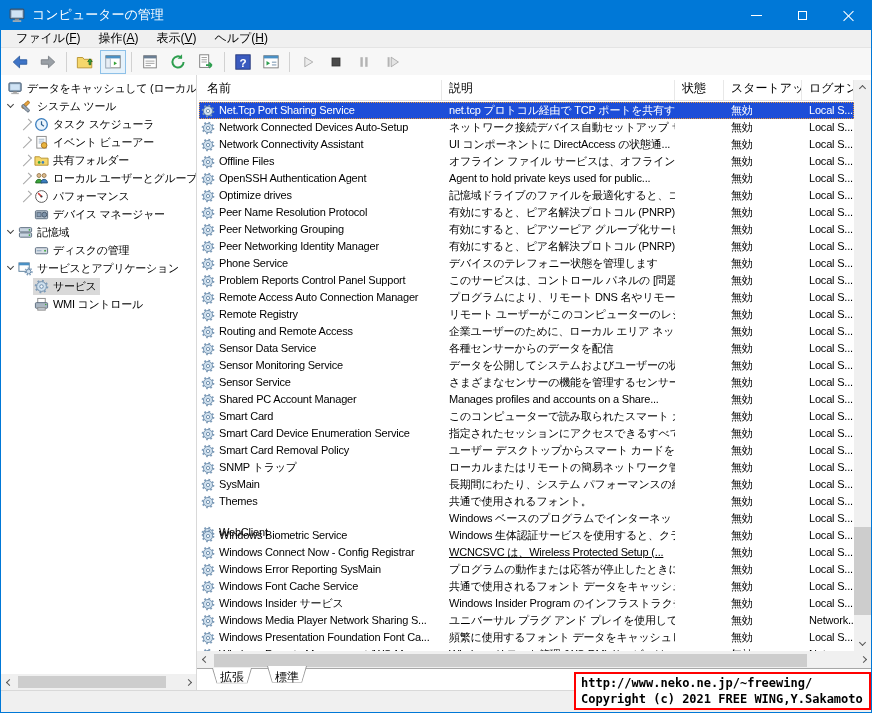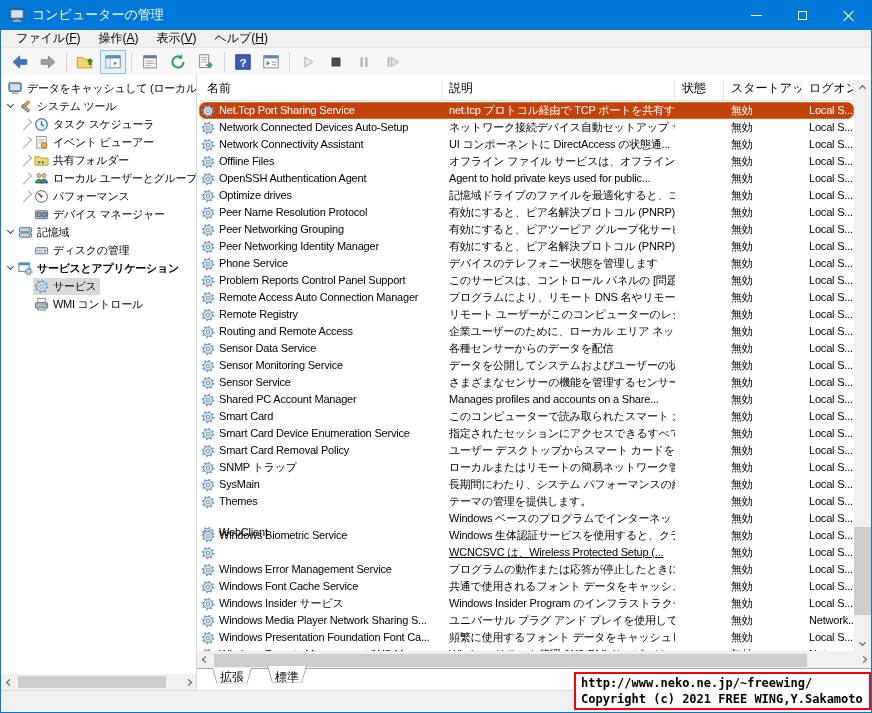--- a/index.html
+++ b/index.html
@@ -52,21 +52,21 @@
   
   .list-panel { flex:1; position:relative; overflow:hidden; background:#fff; }
   .list-header { position:absolute; top:5px; left:2px; right:17px; height:21px; display:flex; border-bottom:1px solid #e3e3e3; font-size:12px; }
   .col { position:relative; display:flex; align-items:flex-end; padding:0 4px 3px 7px; border-right:1px solid #e8e8e8; white-space:nowrap; overflow:hidden; }
   .sort-chev { position:absolute; top:2px; left:50%; margin-left:-4px; width:5px; height:5px; border-right:1.2px solid #8a8a8a; border-bottom:1.2px solid #8a8a8a; transform:rotate(45deg); }
   .rows { position:absolute; top:27px; left:2px; right:17px; bottom:39px; overflow:hidden; }
   .svc-row { display:flex; height:17px; align-items:center; font-size:11px; letter-spacing:-0.2px; }
   .cell { flex:none; padding:0 4px 0 7px; white-space:nowrap; overflow:hidden; height:17px; line-height:17px; }
   .c-name { display:flex; align-items:center; padding-left:2px; }
   .c-name svg { width:14px; height:14px; margin-right:4px; flex:none; }
-  .svc-row.selected { background:#c2410c; color:#fff; outline:1px dotted #e89a3c; outline-offset:-1px;border-radius:7px; }
+  .svc-row.selected { background:#1d4ed8; color:#fff; outline:1px dotted #e89a3c; outline-offset:-1px; }
   
   .vscroll { position:absolute; top:5px; right:0; width:17px; bottom:39px; background:#f0f0f0; }
   .vscroll .sb-arrow { position:absolute; left:0; width:17px; height:17px; }
   .vscroll .up-a { top:0; } .vscroll .down-a { bottom:0; }
   .vscroll .sb-thumb { left:0; width:17px; top:447px; height:88px; }
   .list-hscroll { position:absolute; left:0; right:0; bottom:22px; height:17px; background:#f0f0f0; display:flex; align-items:center; }
   
   .tabs-row { position:absolute; left:0; right:0; bottom:0; height:22px; background:#fff; border-top:1px solid #a7a7a7; font-size:12px; }
   .tab { position:relative; display:inline-block; margin-left:15px; padding:1px 8px 2px; z-index:1; top:-1px; }
   .tab::before { content:""; position:absolute; inset:0; z-index:-1; background:#fff; border:1px solid #9a9a9a; border-top:none; transform:perspective(7px) rotateX(-6deg); transform-origin:50% 0; }
@@ -374,21 +374,21 @@
               <span class="tree-icon">
                 <svg viewBox="0 0 16 16">
                   <rect x="1.5" y="5" width="13" height="6.5" rx="1" fill="#d7dee6" stroke="#5a6b7d"></rect>
                   <circle cx="11.8" cy="8.2" r="1" fill="#3aa53a"></circle>
                   <rect x="3" y="7.5" width="5" height="1.4" fill="#9ab0c4"></rect>
                 </svg>
               </span>
               <span class="tree-label">ディスクの管理</span>
             </span>
           </div>
-          <div class="tree-item" style="margin-left: 2px; font-weight: bold;">
+          <div class="tree-item" style="margin-left: 2px;">
             <span class="exp-slot">
               <span class="chev exp"></span>
             </span>
             <span class="tree-sel">
               <span class="tree-icon">
                 <svg viewBox="0 0 16 16">
                   <rect x="1" y="2" width="11" height="9" fill="#fff" stroke="#5a7d9a"></rect>
                   <rect x="1" y="2" width="11" height="2.6" fill="#4a90c4"></rect>
                   <circle cx="11.3" cy="11.2" r="3.6" fill="none" stroke="#7d9cba" stroke-width="1.6" stroke-dasharray="1.5 1.6"></circle>
                   <circle cx="11.3" cy="11.2" r="2.4" fill="#cfe0ee" stroke="#6b8aa8"></circle>
@@ -830,21 +830,21 @@
             <div class="cell c-name" style="width: 243px;">
               <span>
                 <svg viewBox="0 0 16 16" width="14" height="14">
                   <circle cx="8" cy="8" r="6.3" fill="none" stroke="#7d9cba" stroke-width="1.9" stroke-dasharray="2 2.9"></circle>
                   <circle cx="8" cy="8" r="5.2" fill="#cfe0ee" stroke="#6b8aa8"></circle>
                   <circle cx="8" cy="8" r="1.9" fill="#f4f8fc" stroke="#6b8aa8"></circle>
                 </svg>
               </span>
               <span>Themes</span>
             </div>
-            <div class="cell c-desc" style="width: 233px;">テーマの管理を提供します。</div>
+            <div class="cell c-desc" style="width: 233px;">共通で使用されるフォント。</div>
             <div class="cell c-status" style="width: 49px;"></div>
             <div class="cell c-startup" style="width: 78px;">無効</div>
             <div class="cell c-logon" style="flex: 1 1 0%;">Local S...</div>
           </div>
           <div class="svc-row">
             <div class="cell c-name" style="width: 243px; margin-top: 28px;">
               <span>
                 <svg viewBox="0 0 16 16" width="14" height="14">
                   <circle cx="8" cy="8" r="6.3" fill="none" stroke="#7d9cba" stroke-width="1.9" stroke-dasharray="2 2.9"></circle>
                   <circle cx="8" cy="8" r="5.2" fill="#cfe0ee" stroke="#6b8aa8"></circle>
@@ -876,36 +876,37 @@
           </div>
           <div class="svc-row">
             <div class="cell c-name" style="width: 243px;">
               <span>
                 <svg viewBox="0 0 16 16" width="14" height="14">
                   <circle cx="8" cy="8" r="6.3" fill="none" stroke="#7d9cba" stroke-width="1.9" stroke-dasharray="2 2.9"></circle>
                   <circle cx="8" cy="8" r="5.2" fill="#cfe0ee" stroke="#6b8aa8"></circle>
                   <circle cx="8" cy="8" r="1.9" fill="#f4f8fc" stroke="#6b8aa8"></circle>
                 </svg>
               </span>
+              <span>Windows Connect Now - Config Registrar</span>
             </div>
             <div class="cell c-desc" style="width: 233px; text-decoration: underline;">WCNCSVC は、Wireless Protected Setup (...</div>
             <div class="cell c-status" style="width: 49px;"></div>
             <div class="cell c-startup" style="width: 78px;">無効</div>
             <div class="cell c-logon" style="flex: 1 1 0%;">Local S...</div>
           </div>
           <div class="svc-row">
             <div class="cell c-name" style="width: 243px;">
               <span>
                 <svg viewBox="0 0 16 16" width="14" height="14">
                   <circle cx="8" cy="8" r="6.3" fill="none" stroke="#7d9cba" stroke-width="1.9" stroke-dasharray="2 2.9"></circle>
                   <circle cx="8" cy="8" r="5.2" fill="#cfe0ee" stroke="#6b8aa8"></circle>
                   <circle cx="8" cy="8" r="1.9" fill="#f4f8fc" stroke="#6b8aa8"></circle>
                 </svg>
               </span>
-              <span>Windows Error Management Service</span>
+              <span>Windows Error Reporting SysMain</span>
             </div>
             <div class="cell c-desc" style="width: 233px;">プログラムの動作または応答が停止したときにエ...</div>
             <div class="cell c-status" style="width: 49px;"></div>
             <div class="cell c-startup" style="width: 78px;">無効</div>
             <div class="cell c-logon" style="flex: 1 1 0%;">Local S...</div>
           </div>
           <div class="svc-row">
             <div class="cell c-name" style="width: 243px;">
               <span>
                 <svg viewBox="0 0 16 16" width="14" height="14">

